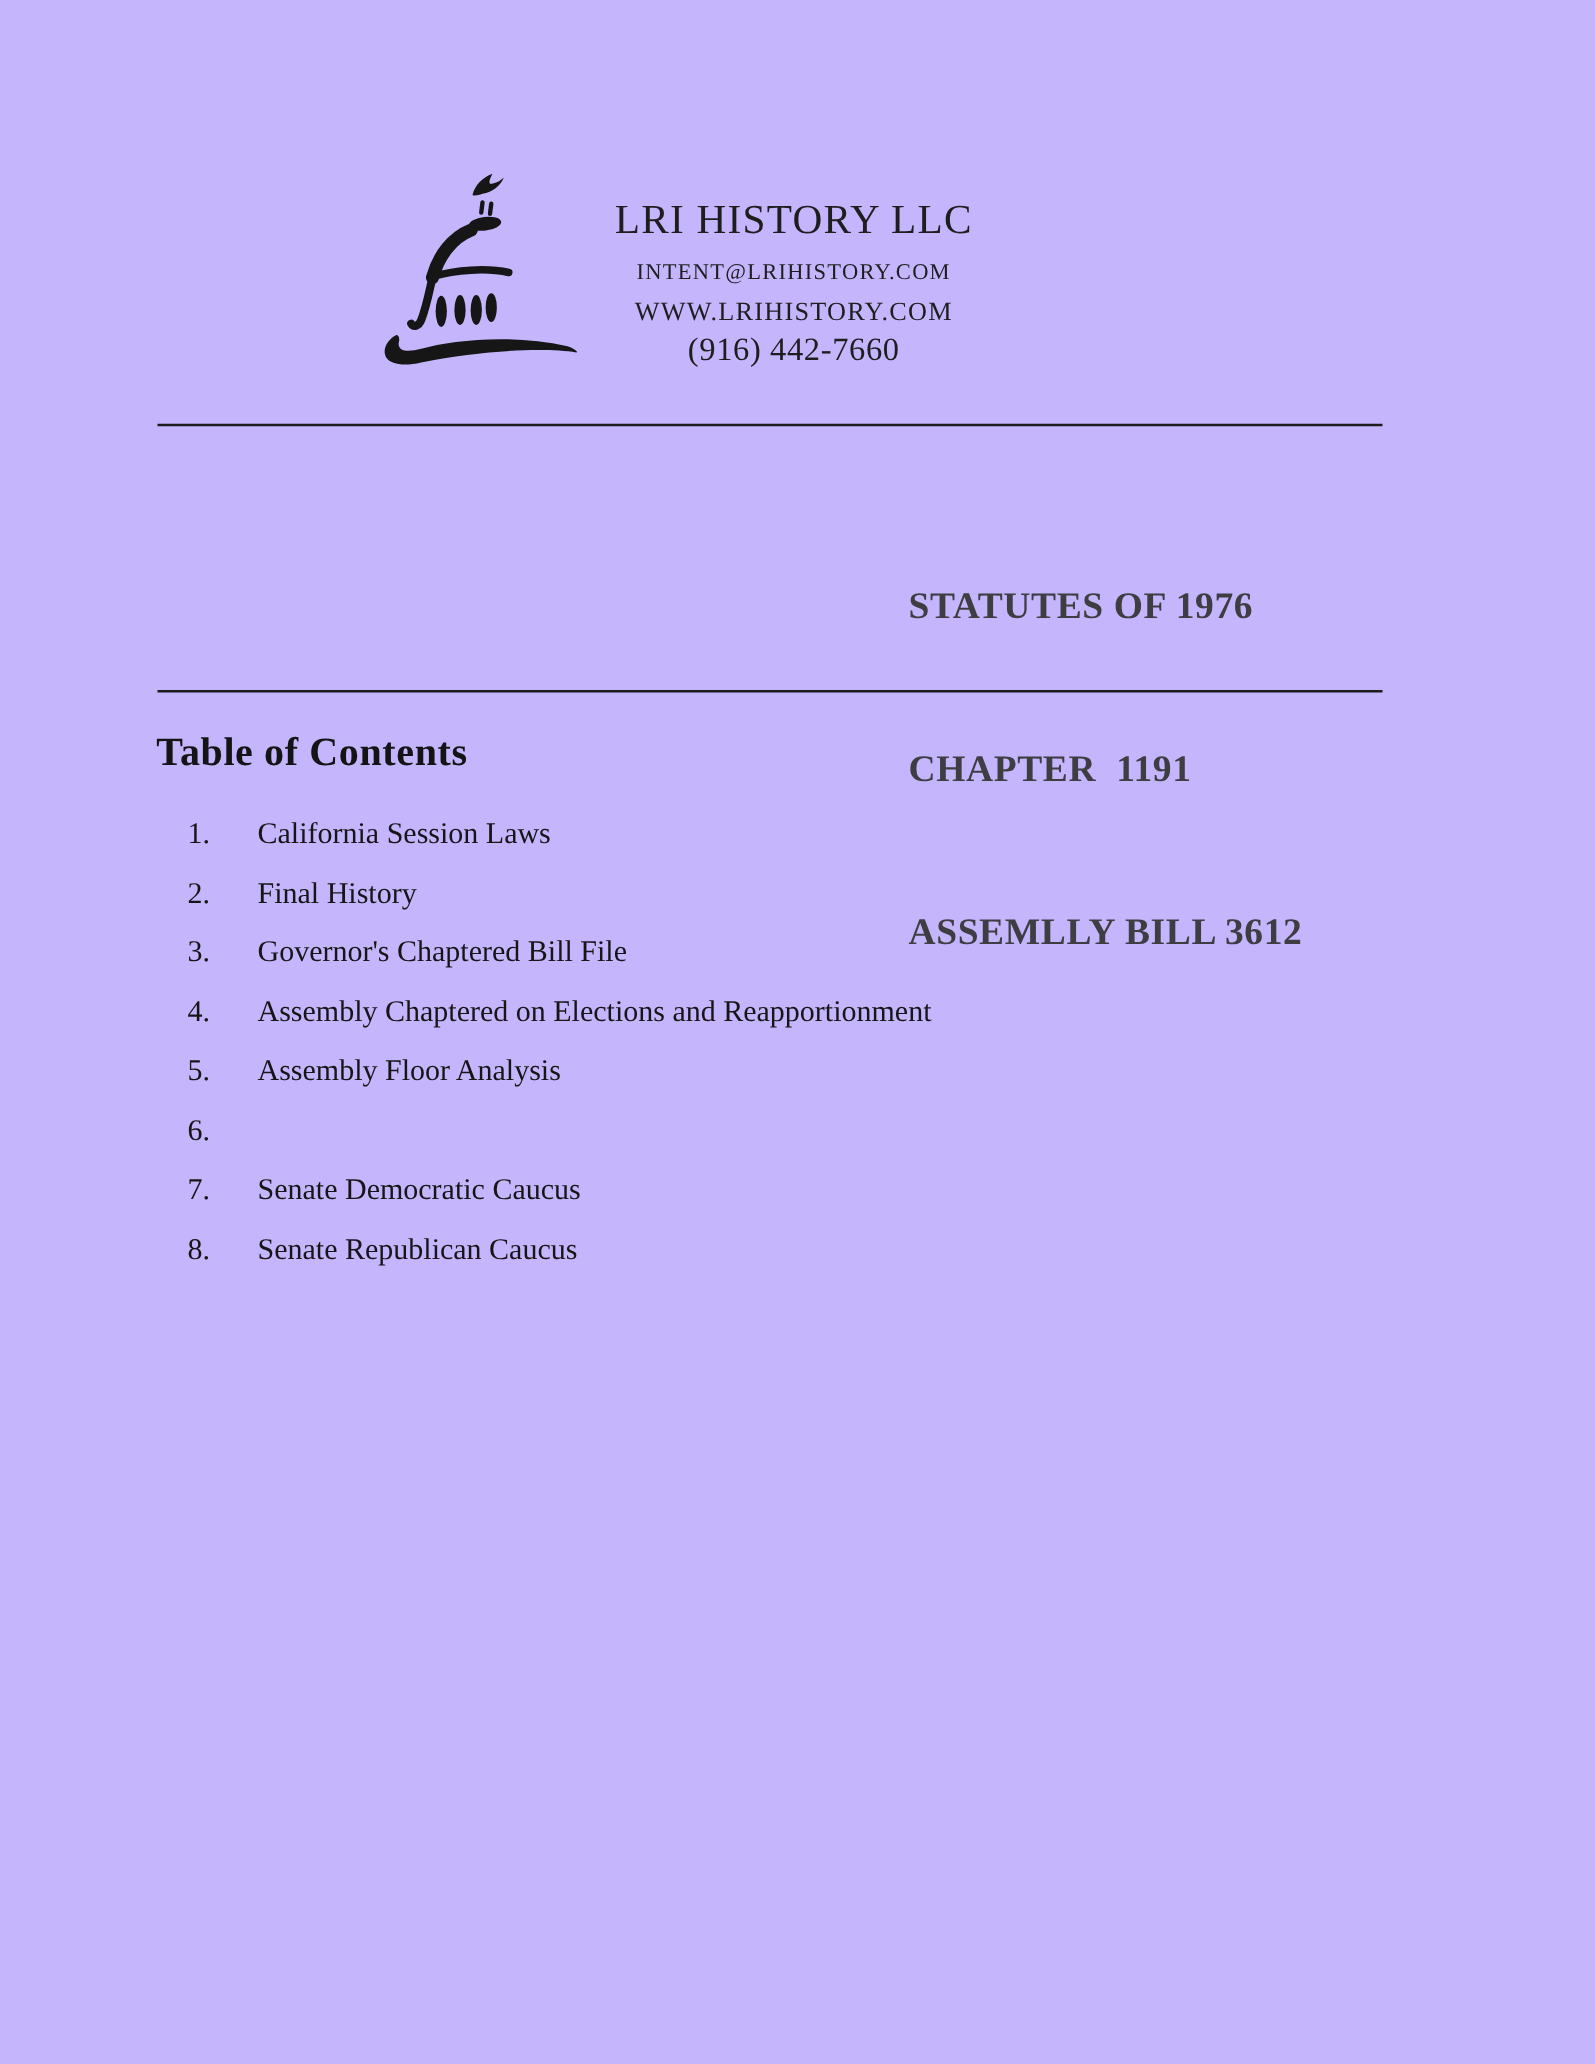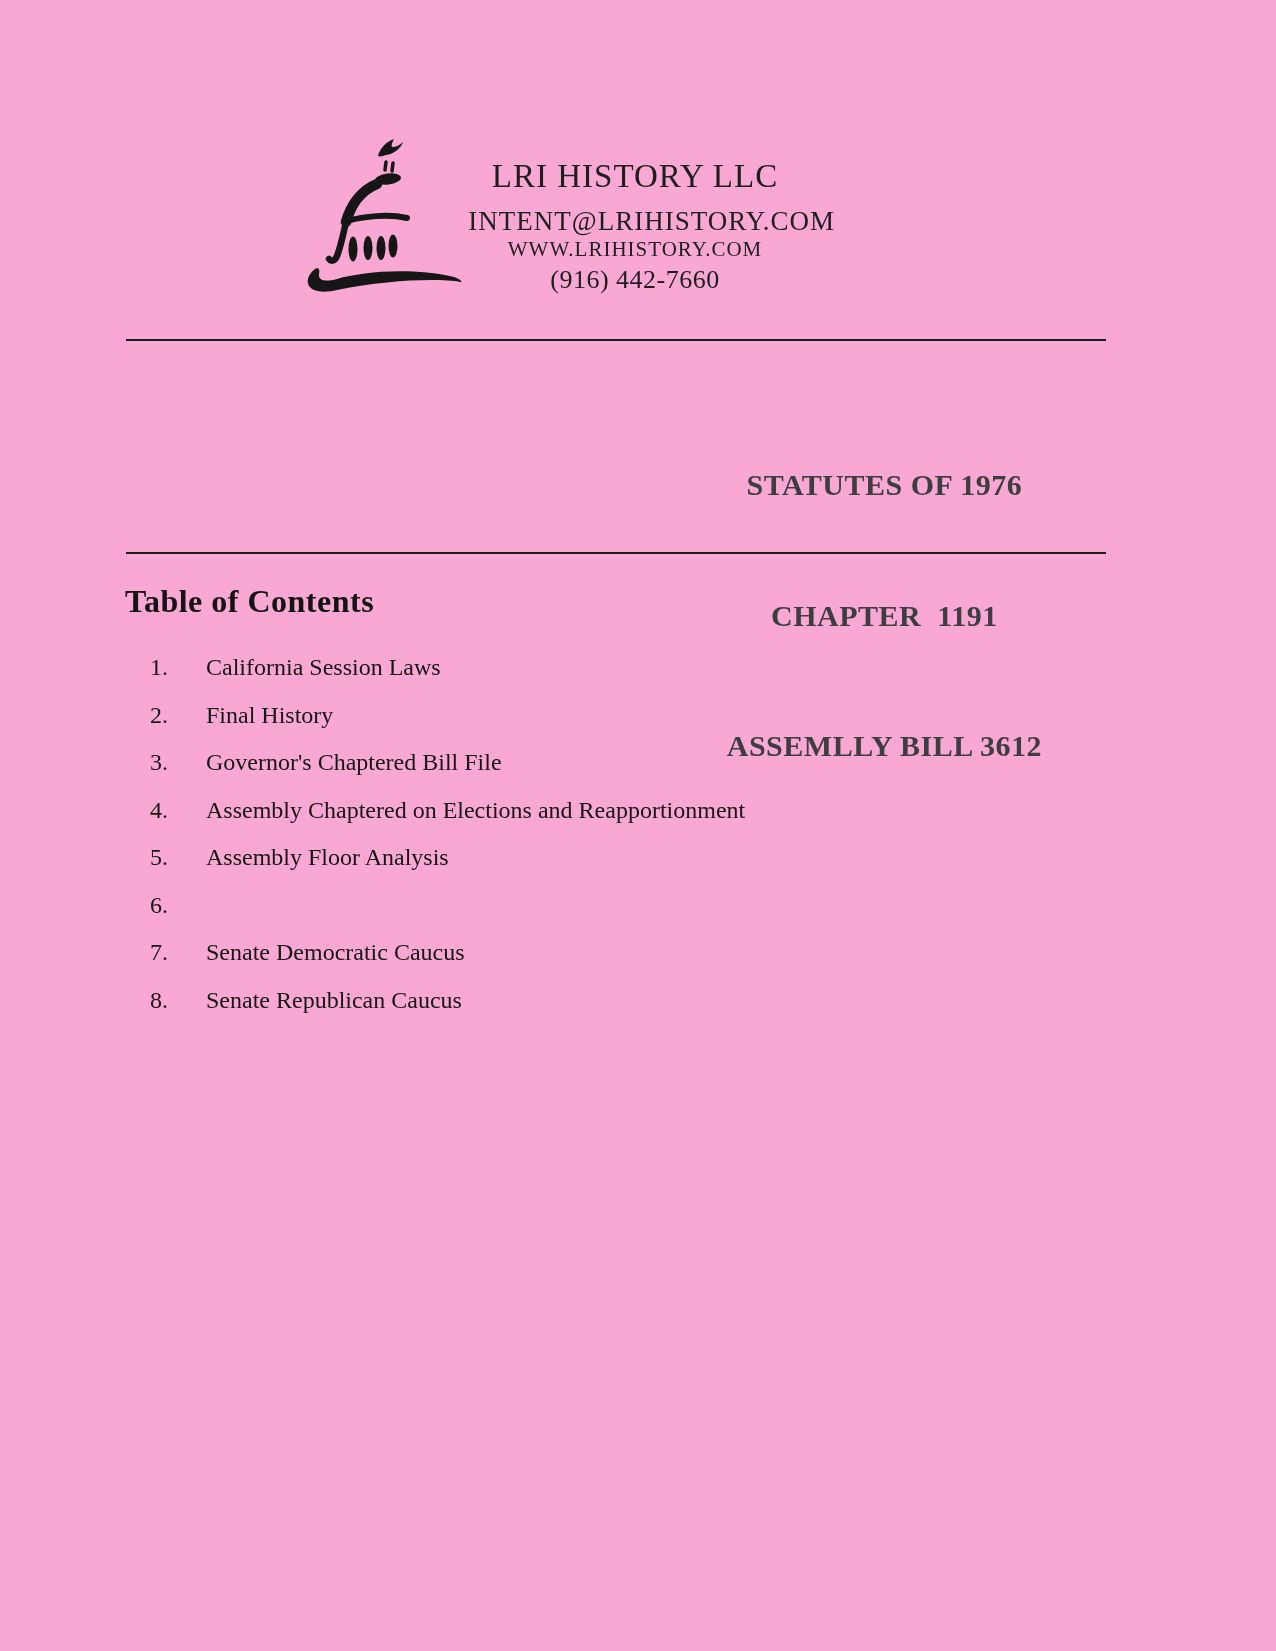--- a/index.html
+++ b/index.html
@@ -1,20 +1,20 @@
 <!DOCTYPE html>
 <html><head>
 <meta charset="utf-8">
 <style>
   html, body { margin: 0; padding: 0; background: #e8e8e8; }
   .page {
     position: relative;
     width: 1276px;
     height: 1651px;
-    background: #f9a8d4;
+    background: #c4b5fd;
     font-family: "Liberation Serif", "DejaVu Serif", serif;
     overflow: hidden;
     margin: 0 auto;
   }
 
   
   .logo {
     position: absolute;
     left: 300px;
     top: 128px;
@@ -31,41 +31,41 @@
     text-align: center;
     color: #1e1e1e;
     line-height: 1;
     white-space: pre;
   }
   .company {
     top: 160px;
     font-size: 33px;
     letter-spacing: 1px;
   }
-  .contact-email { top: 208px; font-size: 27px; letter-spacing: 1px; text-align: right; }
+  .contact-email { top: 208px; font-size: 18px; letter-spacing: 1px; }
   .contact-web   { top: 239px; font-size: 21px; letter-spacing: 1px; }
   .contact-phone { top: 267px; font-size: 26px; letter-spacing: 0.5px; }
 
   
   .rule {
     position: absolute;
     left: 126px;
     width: 980px;
     height: 2px;
     background: #1c1c1c;
   }
   .rule-top { top: 339px; }
   .rule-bottom { top: 552px; }
 
   
   .title-block {
     position: absolute;
     top: 376px;
     right: 234px;
-    text-align: center;
+    text-align: left;
     color: #3e3e42;
     font-weight: bold;
     font-size: 30px;
     line-height: 43.5px;
     letter-spacing: 0.5px;
     white-space: pre;
   }
 
   
   .toc-heading {

